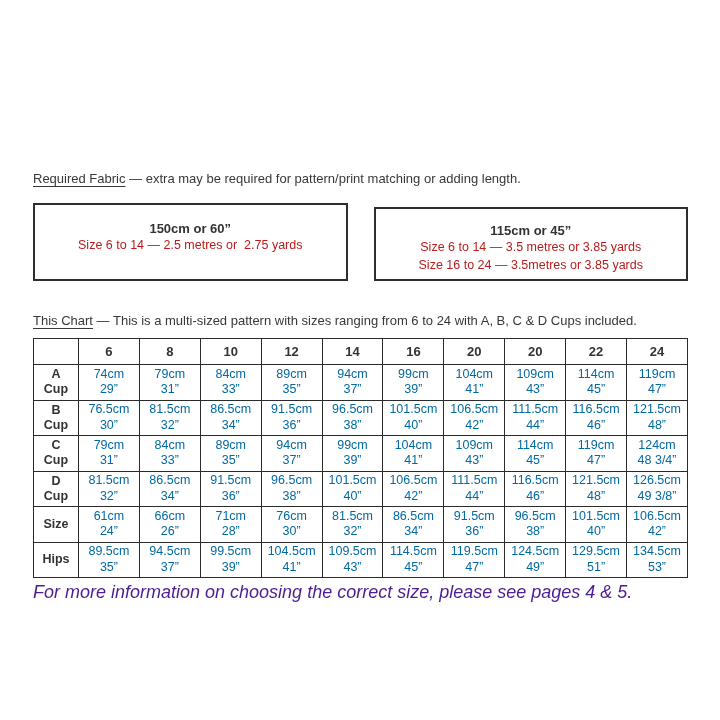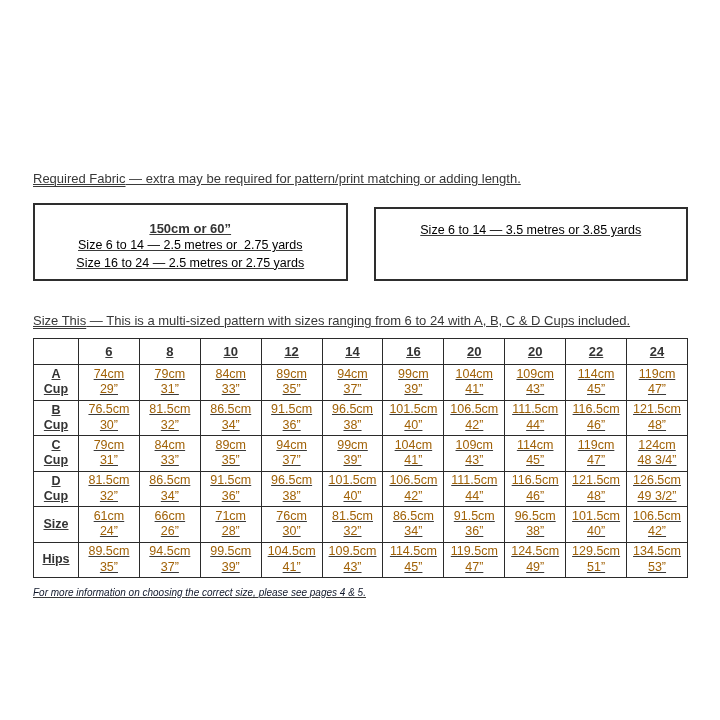--- a/index.html
+++ b/index.html
@@ -4,21 +4,21 @@
 <style>
   * { box-sizing: border-box; }
   html, body { margin: 0; padding: 0; }
   body {
     width: 720px; height: 720px;
     background: #ffffff;
     font-family: "Liberation Sans", sans-serif;
     color: #3a3a3a;
     -webkit-font-smoothing: antialiased;
   }
-  .page { position: relative; width: 720px; height: 720px; overflow: hidden; text-decoration: underline; }
+  .page { position: relative; width: 720px; height: 720px; overflow: hidden; }
   .content { padding: 170px 32px 0 33px; }
 
   .section-heading {
     margin: 0;
     font-size: 13px;
     line-height: 18px;
     color: #383838;
     font-weight: normal;
   }
   .underlined { text-decoration: underline; text-underline-offset: 3px; }
@@ -26,21 +26,21 @@
   .fabric-row { display: flex; gap: 26px; margin-top: 15px; }
   .fabric-box {
     flex: 1;
     border: 2px solid #2e2e2e;
     height: 78px;
     text-align: center;
     padding-top: 15px;
   }
   .fabric-box.offset { margin-top: 4px; height: 74px; padding-top: 13px; }
   .fabric-box .box-title { font-weight: bold; font-size: 13px; line-height: 17px; color: #333333; }
-  .fabric-box .box-line { font-size: 12.5px; line-height: 17.5px; color: #000000; white-space: pre-wrap; }
+  .fabric-box .box-line { font-size: 12.5px; line-height: 17.5px; color: #b91c1c; white-space: pre-wrap; }
 
   .size-chart-heading { margin-top: 31px; }
 
   table.size-table {
     margin-top: 8px;
     width: 655px;
     border-collapse: collapse;
     table-layout: fixed;
   }
   table.size-table th, table.size-table td {
@@ -59,52 +59,53 @@
   table.size-table tbody th {
     font-size: 12.5px;
     font-weight: bold;
     line-height: 15px;
     color: #333333;
   }
   table.size-table tbody tr { height: 35.5px; }
   table.size-table td {
     font-size: 12.5px;
     line-height: 15.5px;
-    color: #a16207;
+    color: #0369a1;
     font-weight: normal;
   }
 
   .footer { margin-top: 7px; }
   .footer-line {
     font-style: italic;
-    font-size: 10px;
+    font-size: 18px;
     line-height: 15.5px;
-    color: #0f172a;
+    color: #4c1d95;
   }
 </style>
 </head>
 <body>
 
 <div class="page">
   <div class="content">
 
     <p class="section-heading"><span class="underlined">Required Fabric</span><span> — extra may be required for pattern/print matching or adding length.</span></p>
 
     <div class="fabric-row">
       <div class="fabric-box">
         <div class="box-title">150cm or 60”</div>
         <div class="box-line">Size 6 to 14 — 2.5 metres or  2.75 yards</div>
-        <div class="box-line">Size 16 to 24 — 2.5 metres or 2.75 yards</div>
       </div>
       <div class="fabric-box offset">
+        <div class="box-title">115cm or 45”</div>
         <div class="box-line">Size 6 to 14 — 3.5 metres or 3.85 yards</div>
+        <div class="box-line">Size 16 to 24 — 3.5metres or 3.85 yards</div>
       </div>
     </div>
 
-    <p class="section-heading size-chart-heading"><span class="underlined">Size This</span><span> — This is a multi-sized pattern with sizes ranging from 6 to 24 with A, B, C &amp; D Cups included.</span></p>
+    <p class="section-heading size-chart-heading"><span class="underlined">This Chart</span><span> — This is a multi-sized pattern with sizes ranging from 6 to 24 with A, B, C &amp; D Cups included.</span></p>
 
     <table class="size-table">
       <colgroup>
         <col class="label-col">
       </colgroup>
       <thead>
         <tr>
             <th></th>
             <th>6</th>
             <th>8</th>
@@ -293,21 +294,21 @@
             <td>
               <div>116.5cm</div>
               <div>46”</div>
             </td>
             <td>
               <div>121.5cm</div>
               <div>48”</div>
             </td>
             <td>
               <div>126.5cm</div>
-              <div>49 3/2”</div>
+              <div>49 3/8”</div>
             </td>
           </tr>
           <tr>
             <th>
               <div>Size</div>
             </th>
             <td>
               <div>61cm</div>
               <div>24”</div>
             </td>

